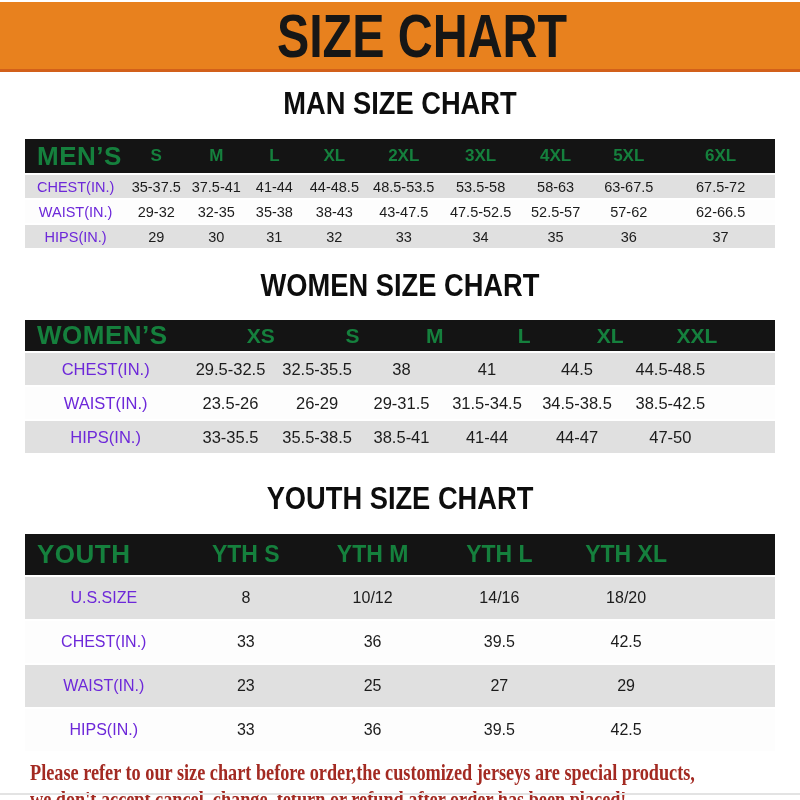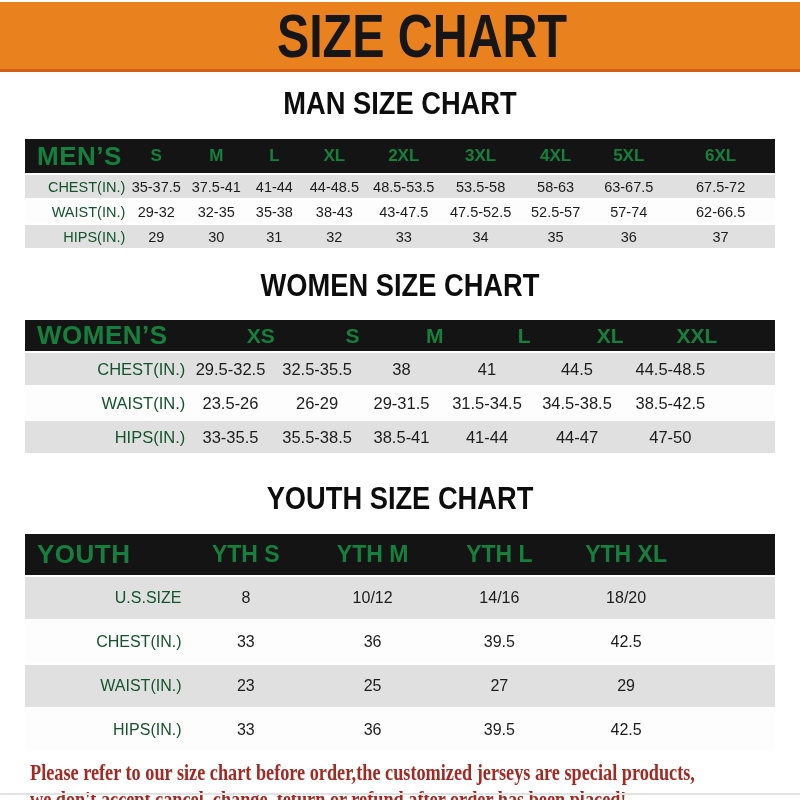--- a/index.html
+++ b/index.html
@@ -76,22 +76,22 @@
   #table-women th.corner-label{font-size:26px;}
   #table-women th.col-header{font-size:21px;text-align:right;}
   #table-youth thead th{height:41px;}
   #table-youth th.corner-label{font-size:26px;}
   #table-youth th.col-header{font-size:23px;}
 
   table.size-table tbody tr:nth-child(odd){background:#E0E0E0;}
   table.size-table tbody tr:nth-child(even){background:#FDFDFD;}
   table.size-table tbody th.row-label{
     font-weight:normal;
-    text-align:right;
-    color:#14532d;
+    text-align:center;
+    color:#6d28d9;
     white-space:nowrap;
   }
   table.size-table tbody td{
     text-align:center;
     color:#1c1c1c;
     padding:0;
     white-space:nowrap;
   }
   #table-men tbody tr{height:23px;}
   #table-men tbody th,#table-men tbody td{font-size:14.5px;}
@@ -173,21 +173,21 @@
       </tr>
       <tr>
         <th class="row-label">WAIST(IN.)</th>
         <td>29-32</td>
         <td>32-35</td>
         <td>35-38</td>
         <td>38-43</td>
         <td>43-47.5</td>
         <td>47.5-52.5</td>
         <td>52.5-57</td>
-        <td>57-74</td>
+        <td>57-62</td>
         <td>62-66.5</td>
       </tr>
       <tr>
         <th class="row-label">HIPS(IN.)</th>
         <td>29</td>
         <td>30</td>
         <td>31</td>
         <td>32</td>
         <td>33</td>
         <td>34</td>

